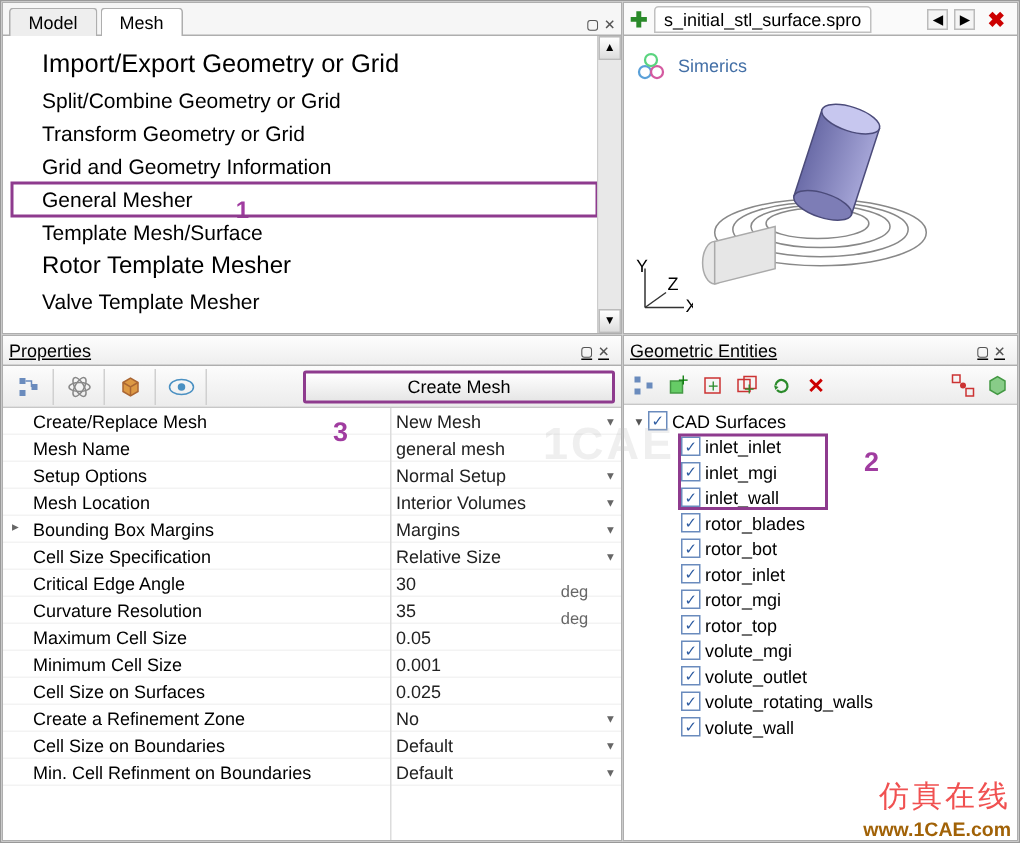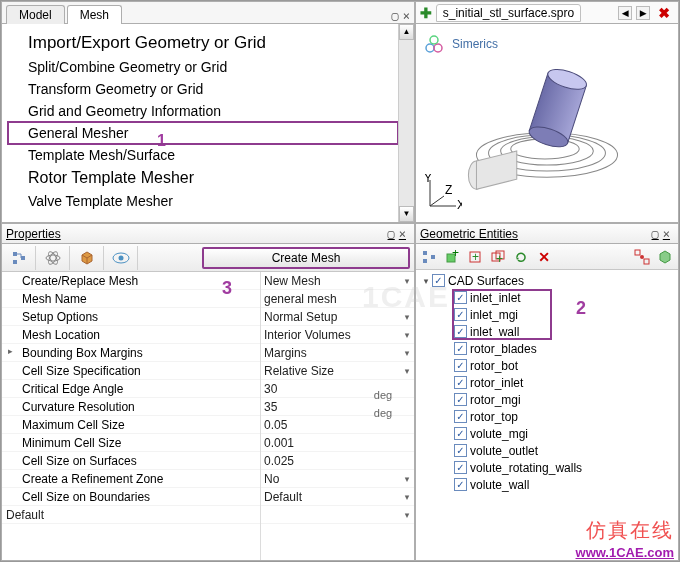--- a/index.html
+++ b/index.html
@@ -65,21 +65,21 @@
   .ge-tree { flex:1; overflow:auto; padding:2px 0; position:relative;}
   .ge-row { display:flex; align-items:center; height:17px; padding-left:4px; cursor:pointer;}
   .ge-row .exp { width:12px; font-size:9px; color:#555; text-align:center;}
   .ge-row .cb { width:13px; height:13px; border:1px solid #6a8bbd; background:#fff; display:inline-flex; align-items:center; justify-content:center; font-size:10px; color:#2c5aa0; margin-right:3px;}
   .ge-row.l1 { padding-left:4px; }
   .ge-row.l2 { padding-left:38px; }
   .ge-highlight { position:absolute; border:2px solid #8e3b8e; pointer-events:none; }
 
   
   .wm { position:absolute; right:6px; bottom:18px; font-size:20px; color:#e33; opacity:.85; font-family: "KaiTi","STKaiti",serif; letter-spacing:2px; text-shadow:0 0 1px #fff;}
-  .wm2 { position:absolute; right:6px; bottom:2px; font-size:13px; color:#a21caf; font-weight:bold;text-decoration:underline; }
+  .wm2 { position:absolute; right:6px; bottom:2px; font-size:13px; color:#a16207; font-weight:bold; }
   .wm3 { position:absolute; right:230px; top:280px; font-size:30px; color:rgba(190,190,190,.25); font-weight:bold; letter-spacing:2px; pointer-events:none;}
 
 </style>
 </head>
 <body>
 
 <div class="shell">
 
   <div class="top-row">
 
@@ -294,20 +294,21 @@
             <div class="prop-unit"></div>
             <div class="prop-dd">▾</div>
           </div>
           <div class="prop-row">
             <div class="prop-label">Cell Size on Boundaries</div>
             <div class="prop-value">Default</div>
             <div class="prop-unit"></div>
             <div class="prop-dd">▾</div>
           </div>
           <div class="prop-row">
+            <div class="prop-label">Min. Cell Refinment on Boundaries</div>
             <div class="prop-value">Default</div>
             <div class="prop-unit"></div>
             <div class="prop-dd">▾</div>
           </div>
         </div>
     </div>
 
     <div class="panel right">
       <div class="title-bar">
         <span class="ttl">Geometric Entities</span>

